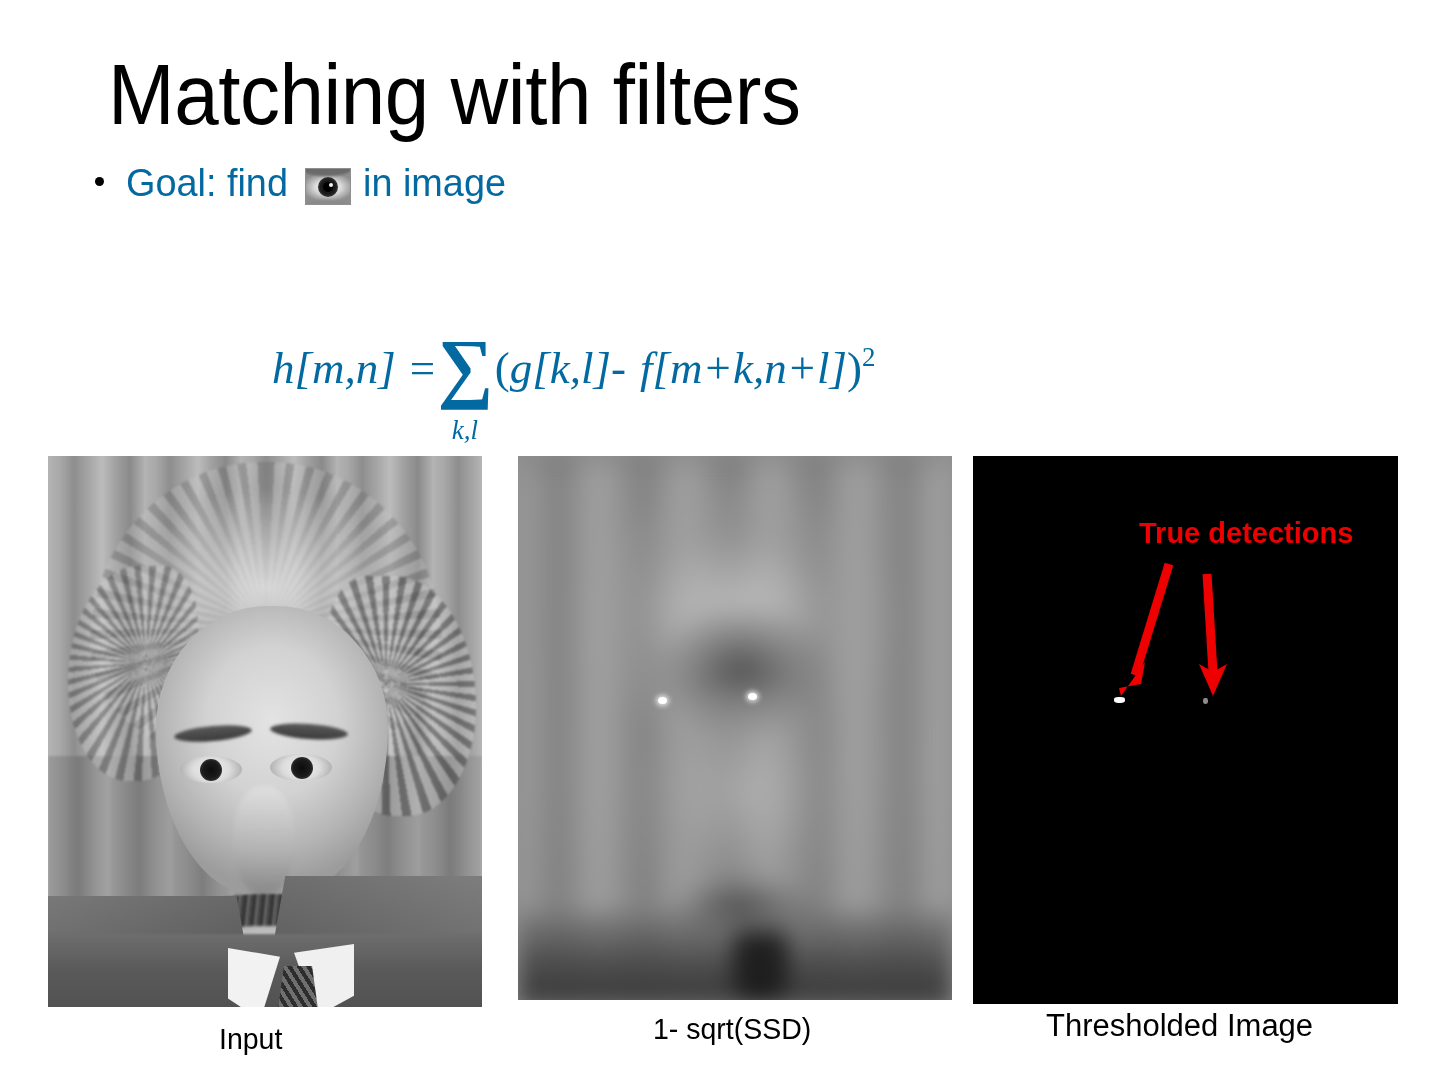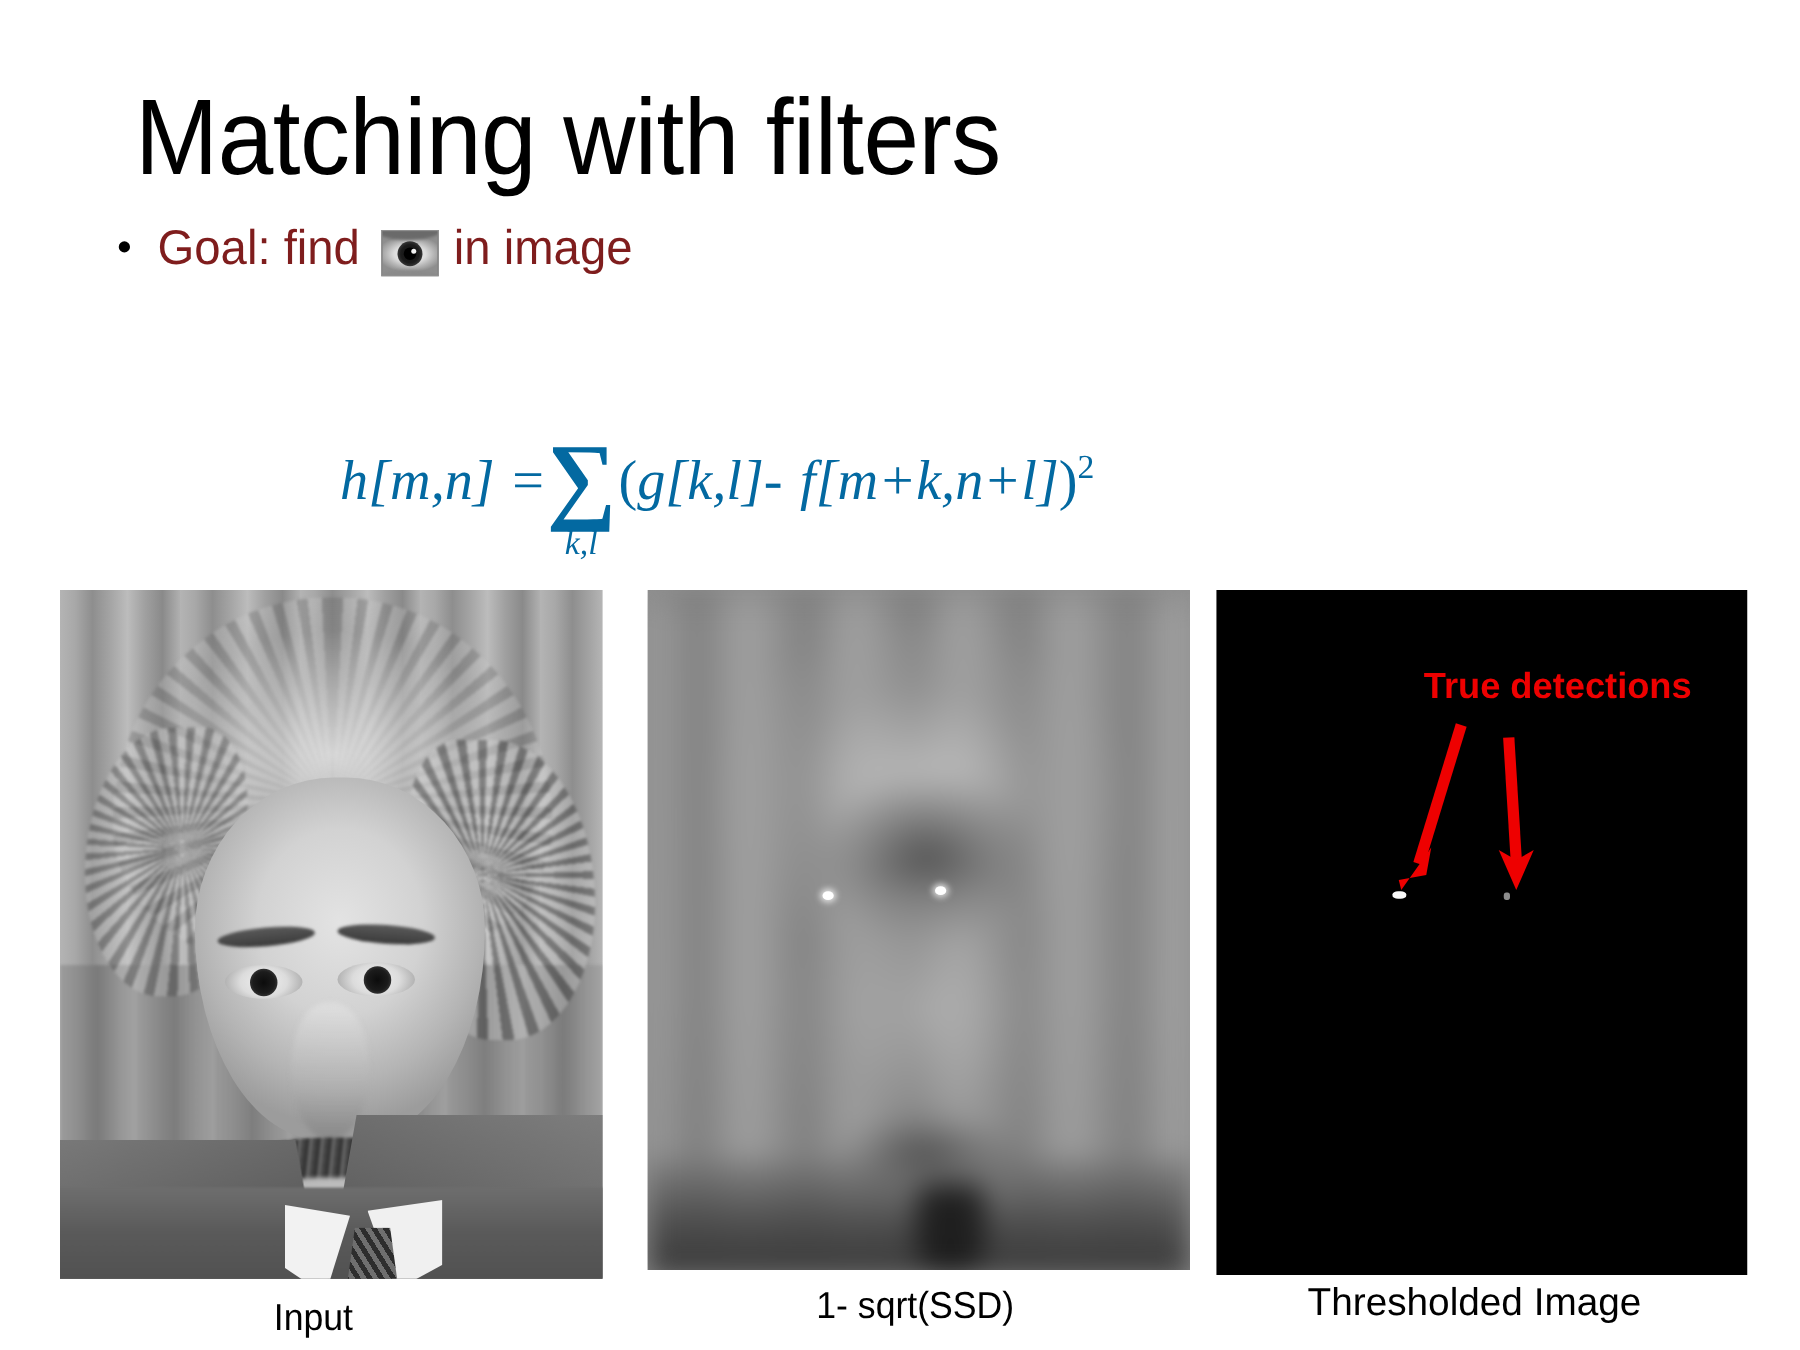--- a/index.html
+++ b/index.html
@@ -3,21 +3,21 @@
 <meta charset="utf-8">
 <style>
   html,body{margin:0;padding:0;}
   body{
     width:1440px;height:1080px;
     background:#ffffff;
     font-family:"Liberation Sans", sans-serif;
     overflow:hidden;
     position:relative;
   }
-  .slide{position:absolute;left:0;top:16px;width:1440px;height:936px;background:#fff;}
+  .slide{position:absolute;left:0;top:0;width:1440px;height:936px;background:#fff;}
 
   
   .title{
     position:absolute;
     left:108px; top:46px;
     font-family:"Liberation Sans", sans-serif;
     font-size:86px;
     line-height:96px;
     letter-spacing:-0.5px;
     color:#000;
@@ -28,21 +28,21 @@
   }
 
   
   .bullets{position:absolute;left:95px;top:160px;width:1250px;}
   .bullet{
     position:relative;
     display:flex;
     align-items:center;
     font-size:39px;
     line-height:46px;
-    color:#7f1d1d;
+    color:#0369a1;
     white-space:nowrap;
   }
   .bullet .dot{
     display:inline-block;
     width:9px;height:9px;border-radius:50%;
     background:#000;
     margin-right:22px;
     flex:0 0 auto;
     position:relative;top:-2px;
   }
@@ -121,21 +121,21 @@
     font-style:normal;
     font-weight:700;
     font-size:78px;
     line-height:62px;
   }
   .sigma-sub{
     font-family:"Liberation Serif", serif;
     font-style:italic;
     font-size:27px;
     line-height:28px;
-    margin-top:6px;
+    margin-top:18px;
   }
   .sup2{
     font-style:normal;
     font-size:27px;
     vertical-align:super;
     position:relative;
     top:-17px;
     font-family:"Liberation Serif", serif;
   }
   .gap{display:inline-block;width:14px;}

